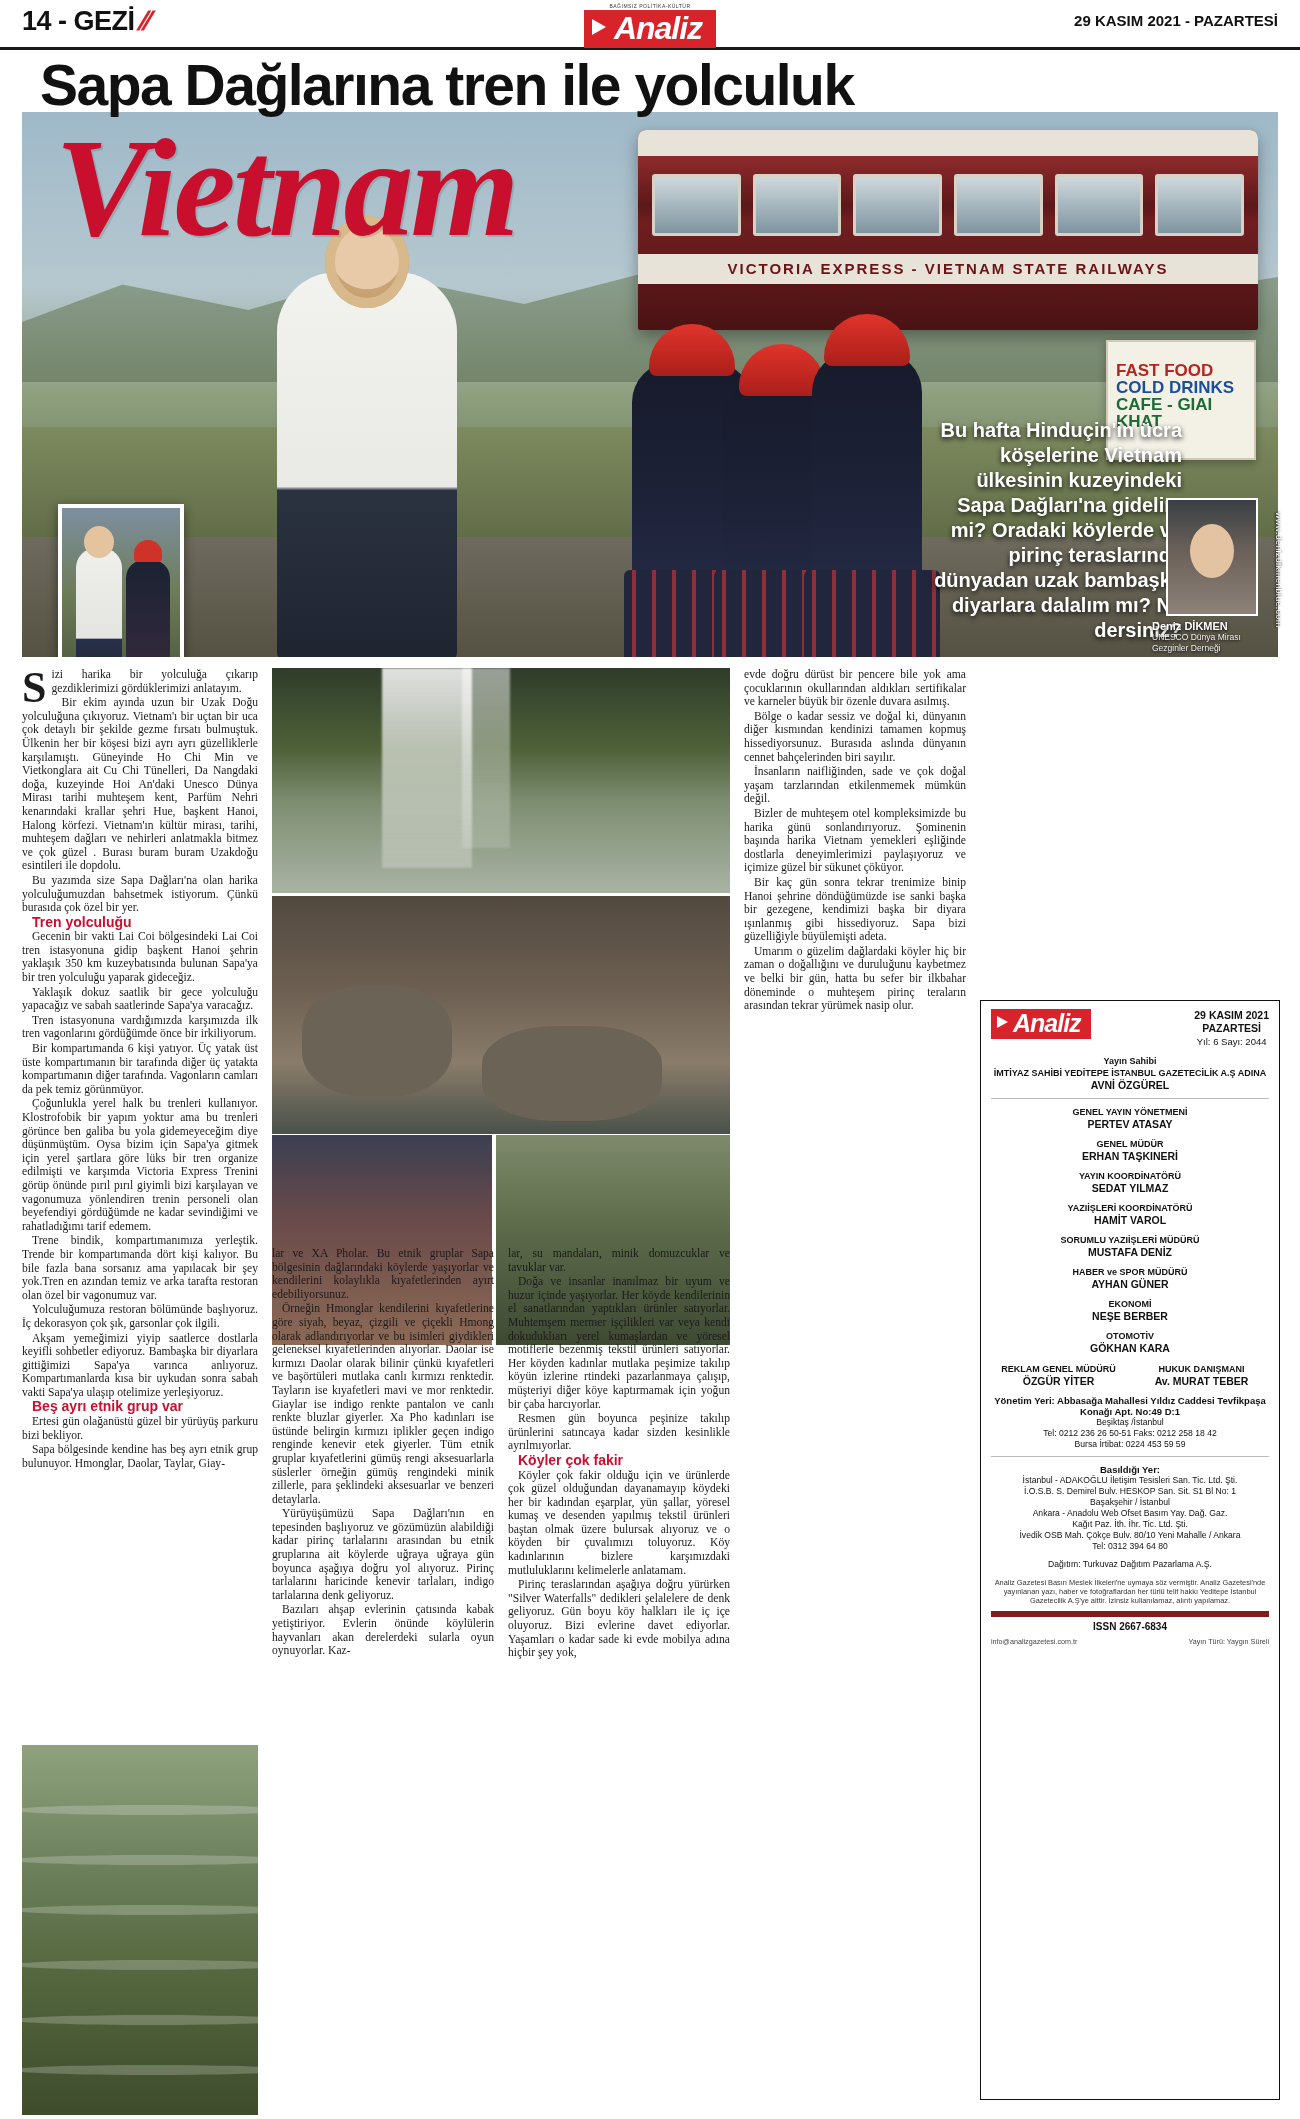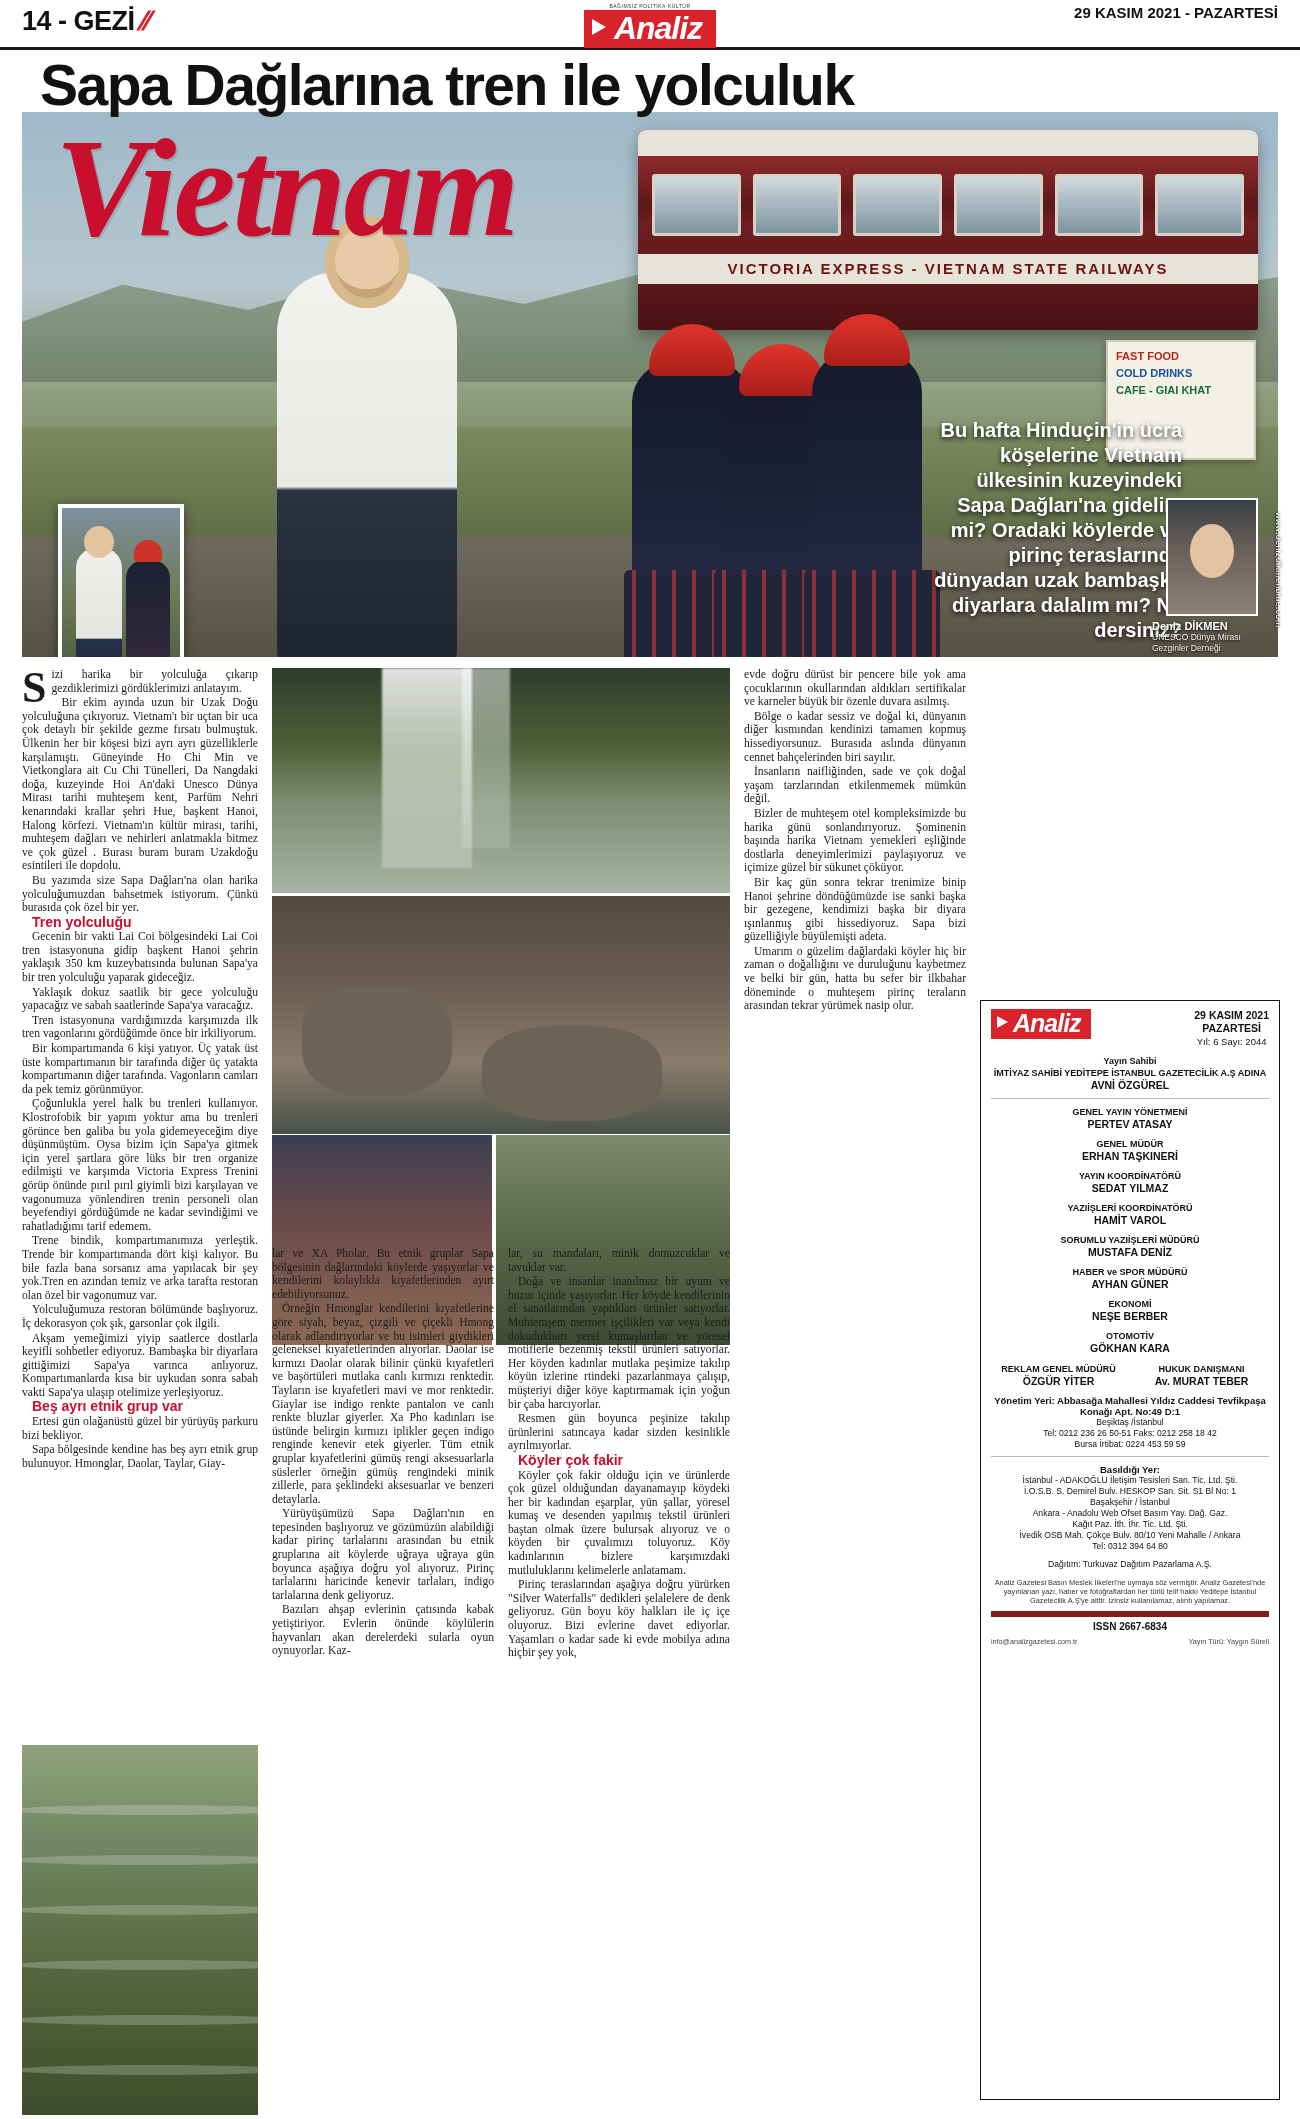--- a/index.html
+++ b/index.html
@@ -42,21 +42,21 @@
     font-family:"Liberation Sans", sans-serif; font-weight:bold; font-style:italic;
     font-size:32px; line-height:34px; padding:1px 14px 3px 30px;
     letter-spacing:-1px; position:relative;
   }
   .nameplate .logo::before{
     content:""; position:absolute; left:8px; top:9px;
     width:0;height:0;border-top:8px solid transparent;border-bottom:8px solid transparent;
     border-left:14px solid #fff;
   }
   .dateline {
-    position:absolute; right:22px; top:4px;
+    position:absolute; right:22px; top:12px;
     font-family:"Liberation Sans", sans-serif;
     font-weight:bold; font-size:15px; color:#111;
   }
 
   
   .headline {
     position:absolute; left:40px; top:56px; width:1080px;
     font-family:"Liberation Sans", sans-serif;
     font-weight:bold; font-size:57px; line-height:58px;
     letter-spacing:-1.5px; color:#111;
@@ -106,22 +106,22 @@
   .train .band {
     position:absolute; left:0; bottom:46px; width:100%; height:30px;
     background:#e8e3d8;
     font-family:"Liberation Sans", sans-serif; font-weight:bold; font-size:15px;
     letter-spacing:2px; color:#6b1416; text-align:center; line-height:30px;
   }
   
   .stall {
     position:absolute; right:22px; top:228px; width:150px; height:120px;
     background:#f3f0e6; border:2px solid #cfc9b6;
-    font-family:"Liberation Sans", sans-serif; font-size:11px; font-weight:bold;
-    color:#b4261f; padding:6px 8px; line-height:17px;
+    font-family:"Liberation Sans", sans-serif; font-size:17px; font-weight:bold;
+    color:#b4261f; padding:20px 8px; line-height:17px;
     box-shadow:0 3px 8px rgba(0,0,0,.3);
   }
   .stall span { display:block; }
   .stall .blue { color:#1b4f9c; }
   .stall .grn { color:#1d6b34; }
 
   
   .fig { position:absolute; border-radius:45% 45% 18% 18%; }
   .woman-main {
     left:255px; top:160px; width:180px; height:390px;

